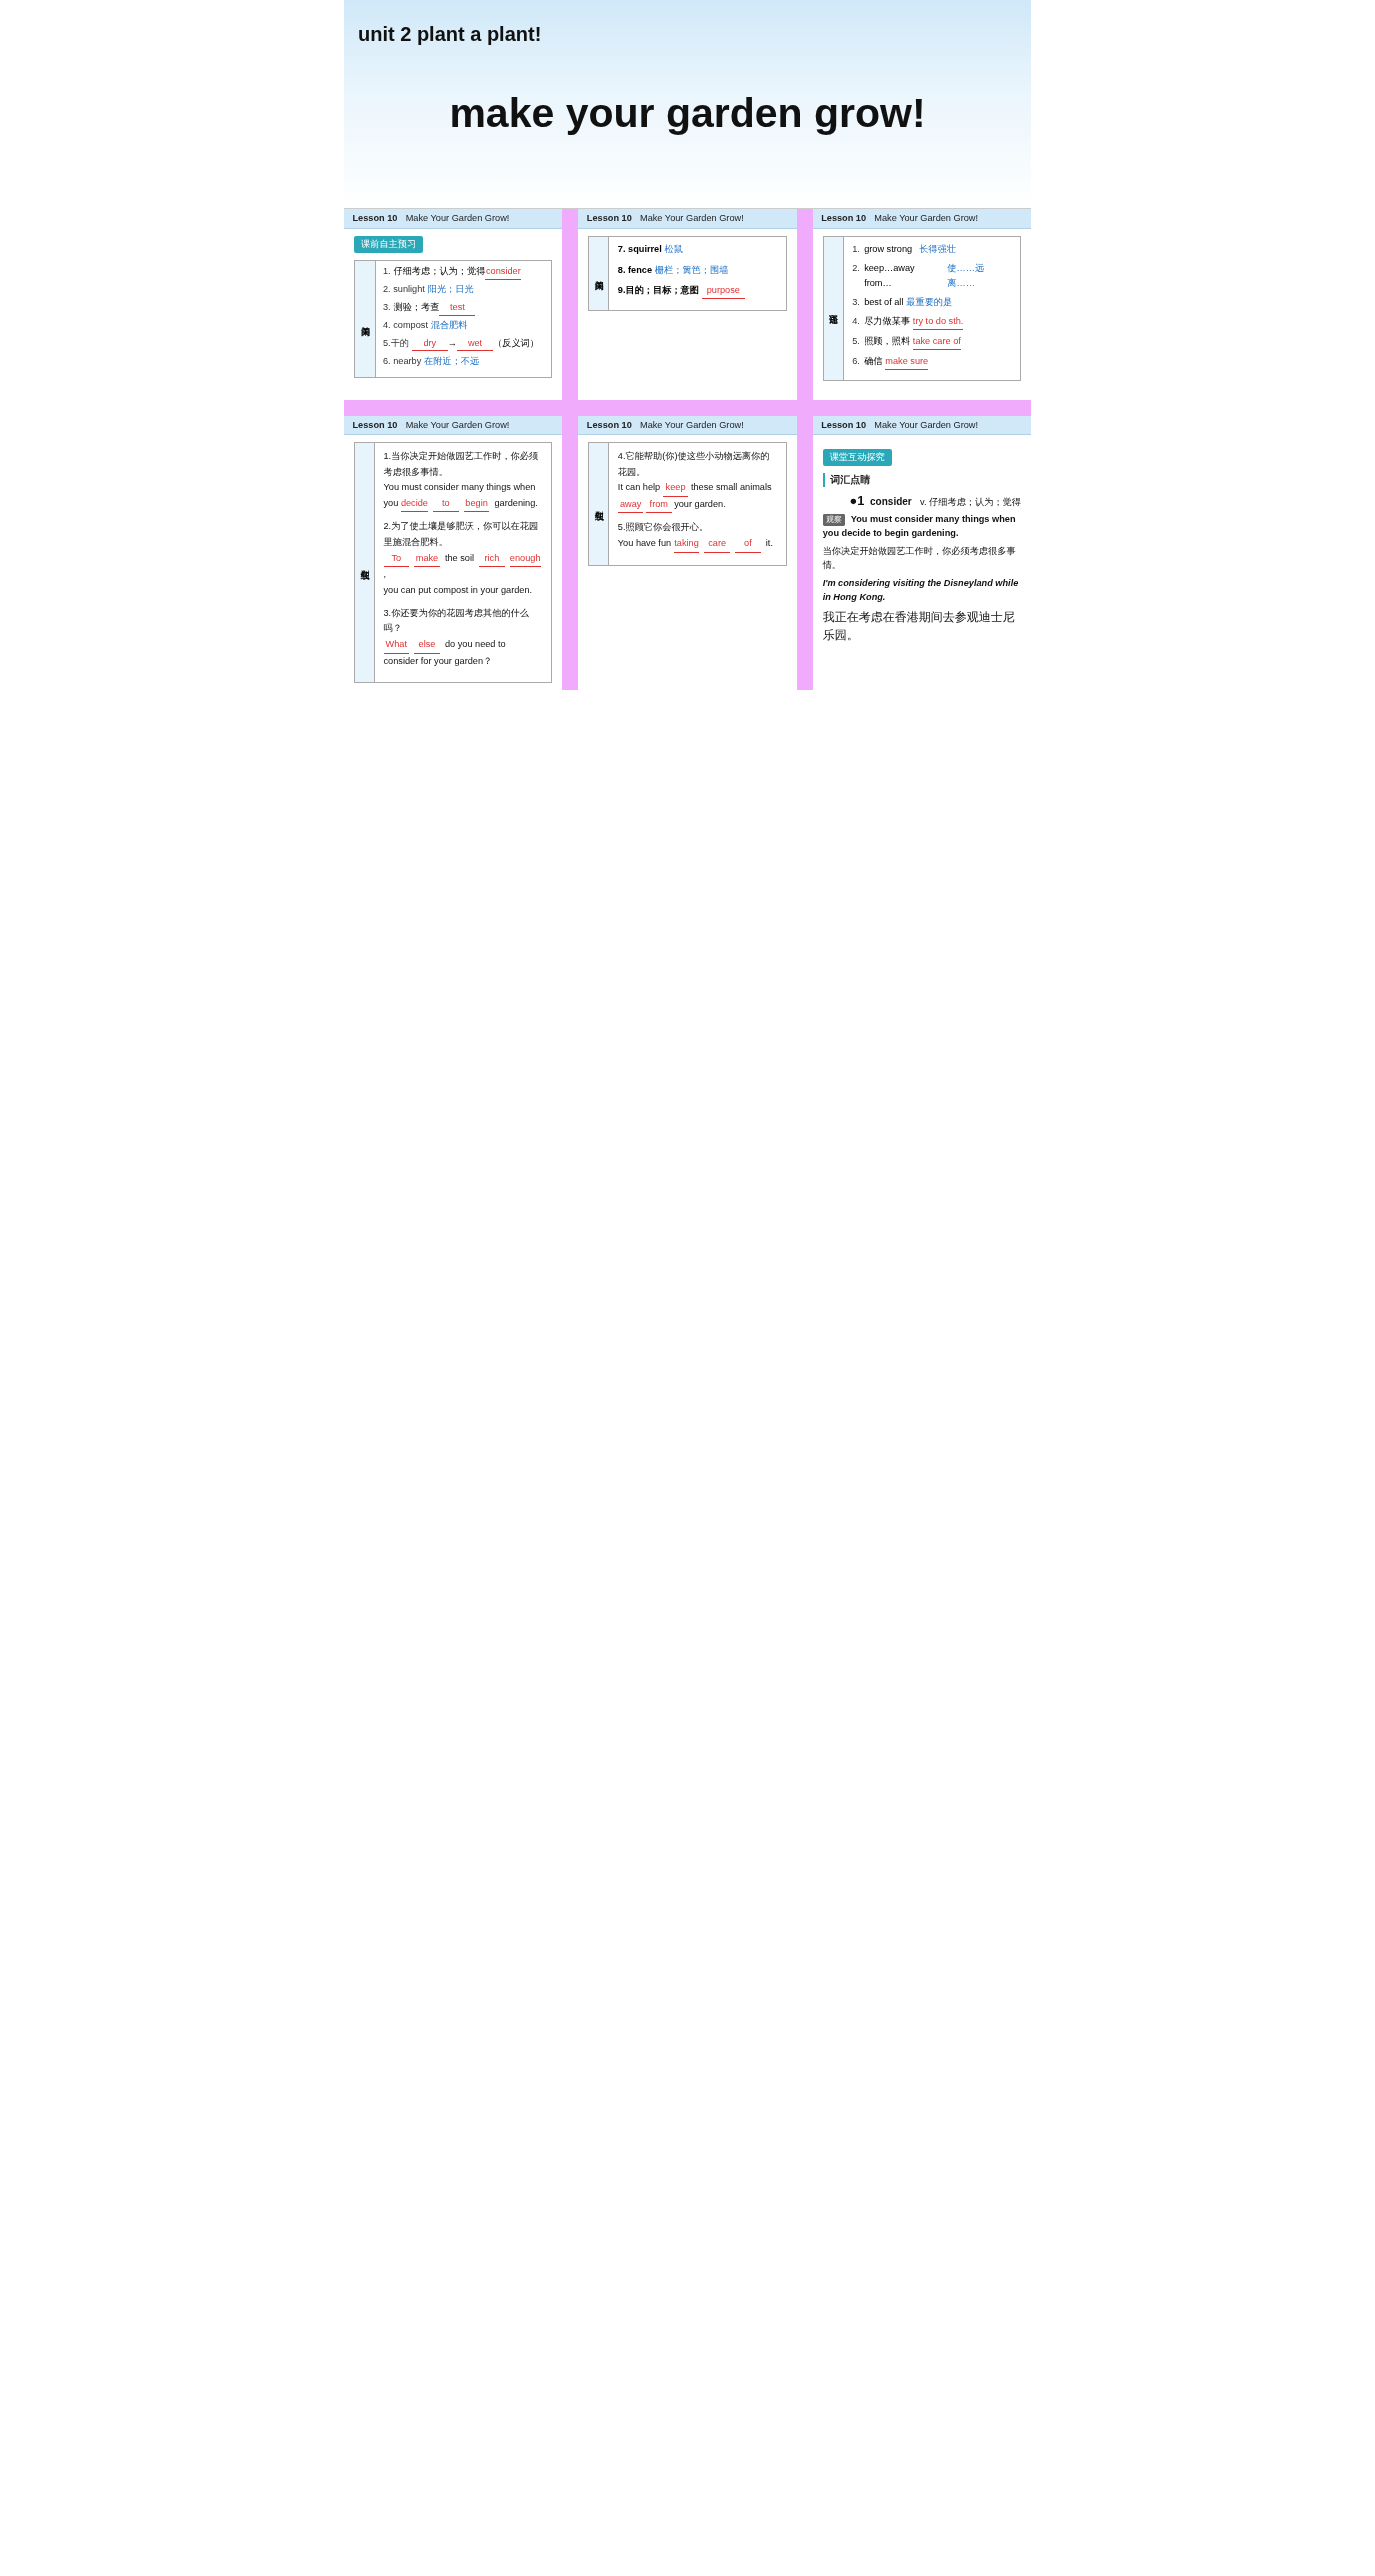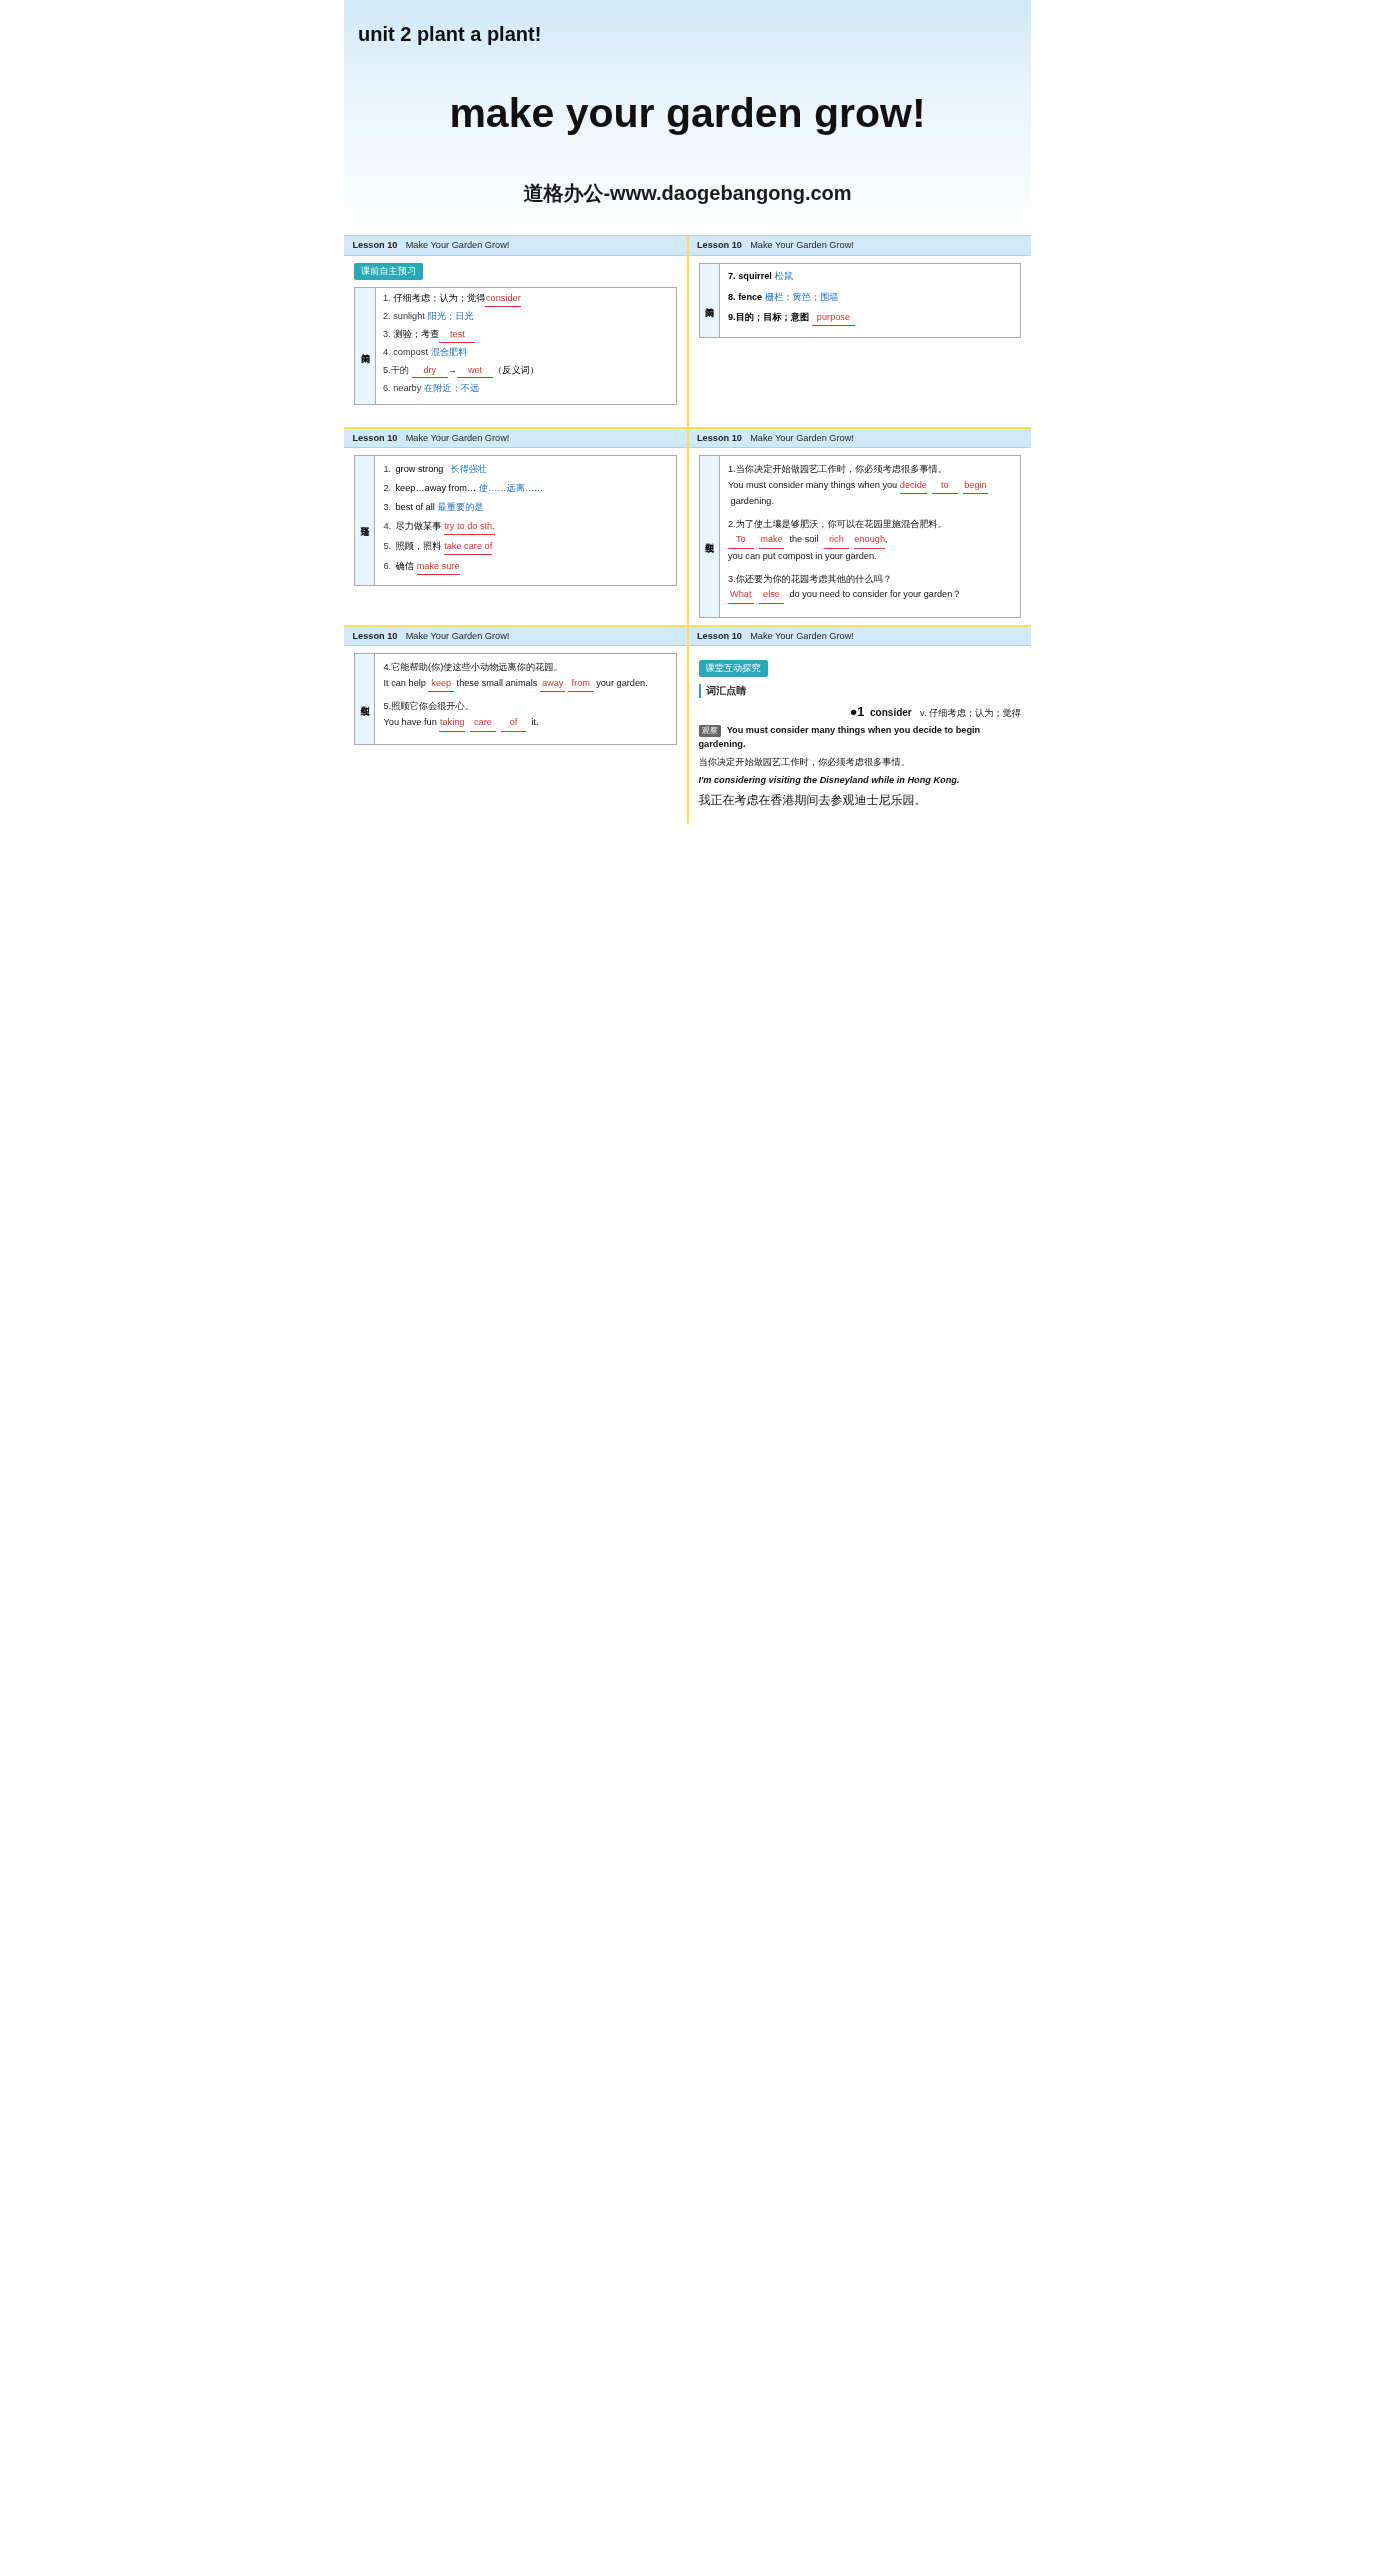--- a/index.html
+++ b/index.html
@@ -34,23 +34,23 @@
       font-size: 20px;
       font-weight: bold;
       color: #1a1a1a;
       text-align: center;
       margin-top: 14px;
     }
 
     
     .lesson-grid {
       display: grid;
-      grid-template-columns: 1fr 1fr;
-      gap: 2px;
-      background: #fde047;
+      grid-template-columns: 1fr 1fr 1fr;
+      gap: 16px;
+      background: #f0abfc;
       border-top: 1.4px solid #ccc;
     }
     .lesson-card {
       background: #fff;
       padding: 0;
     }
     .lesson-header {
       background: #d0e8f8;
       padding: 4.3px 8.5px;
       font-size: 9.2px;
@@ -295,21 +295,20 @@
     .cn-text { color: #111; }
     .en-text { color: #111; }
   </style>
 </head>
 <body>
 
 <div class="header-section">
   <div class="unit-title">unit 2  plant a
 plant!</div>
   <div class="main-title">make your garden grow!</div>
-  <div class="website-title">道格办公-www.daogebangong.com</div>
 </div>
 
 <div class="lesson-grid">
 
   <div class="lesson-card">
     <div class="lesson-header">
       <span class="lesson-num">Lesson 10</span>
       <span>Make Your Garden Grow!</span>
     </div>
     <div class="lesson-body">

